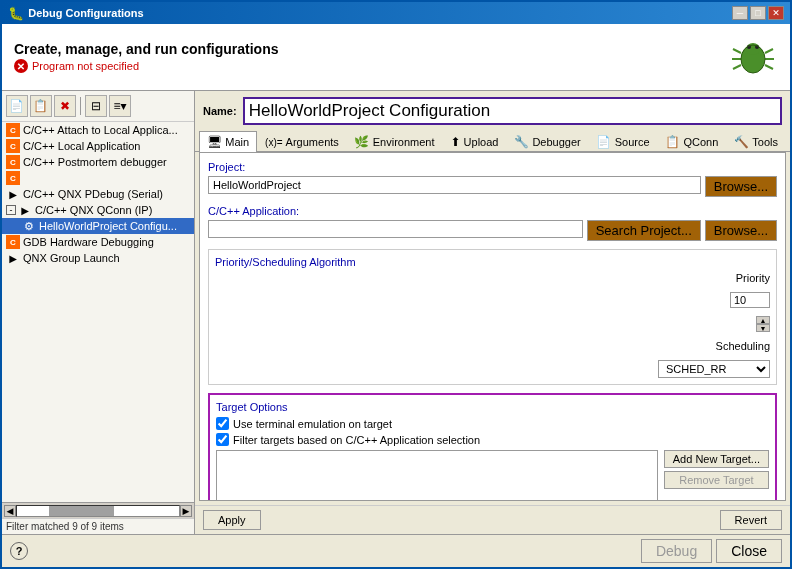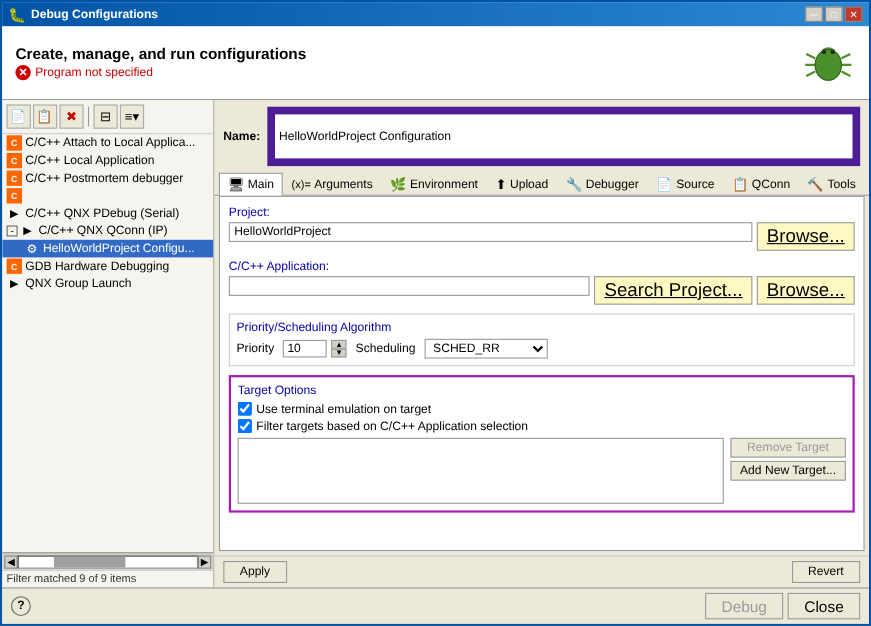--- a/index.html
+++ b/index.html
@@ -228,24 +228,24 @@
       align-items: center;
       padding: 6px 8px;
       gap: 6px;
     }
     .name-label {
       font-size: 11px;
       font-weight: bold;
     }
     .name-input {
       flex: 1;
-      padding: 14px 4px;
-      border: 7px solid #4c1d95;
-      background: white;
-      font-size: 11px;
+      padding: 2px 4px;
+      border: 2px solid #4c1d95;
+      background: white;
+      font-size: 17px;
     }
     .tabs-bar {
       display: flex;
       border-bottom: 1px solid #999;
       background: #ece9d8;
       padding: 0 4px;
     }
     .tab {
       padding: 3px 7px;
       font-size: 11px;
@@ -289,40 +289,40 @@
     }
     .form-input-flex {
       flex: 1;
       padding: 2px 4px;
       border: 1px solid #999;
       background: white;
       font-size: 11px;
     }
     .browse-btn {
       padding: 2px 8px;
-      background: #fef9c3;
-      border: 1px solid #999;
-      font-size: 17px;
-      cursor: pointer;
-      text-decoration: underline;
+      background: #a16207;
+      border: 1px solid #999;
+      font-size: 13px;
+      cursor: pointer;
     }
     .priority-section {
       border: 1px solid #ccc;
       padding: 6px;
       margin-bottom: 8px;
     }
     .priority-section-label {
       font-size: 11px;
       color: #0000aa;
       margin-bottom: 4px;
     }
     .priority-row {
       display: flex;
-      align-items: center;
+      align-items: flex-end;
       gap: 8px;
+      flex-direction: column;
     }
     .priority-label { font-size: 11px; }
     .priority-input {
       width: 40px;
       padding: 1px 3px;
       border: 1px solid #999;
       font-size: 11px;
     }
     .spinner-btn {
       display: flex;
@@ -643,22 +643,22 @@
             <input type="checkbox" checked="" style="">
             <label>Use terminal emulation on target</label>
           </div>
           <div class="checkbox-row">
             <input type="checkbox" checked="" style="">
             <label>Filter targets based on C/C++ Application selection</label>
           </div>
           <div class="target-area-row">
             <textarea class="target-textarea" style=""></textarea>
             <div class="target-buttons">
+              <button class="target-btn">Add New Target...</button>
               <button class="target-btn disabled" disabled="">Remove Target</button>
-              <button class="target-btn">Add New Target...</button>
             </div>
           </div>
         </div>
       </div>
 
       <div class="bottom-bar">
         <button class="action-btn">Apply</button>
         <button class="action-btn">Revert</button>
       </div>
     </div>

